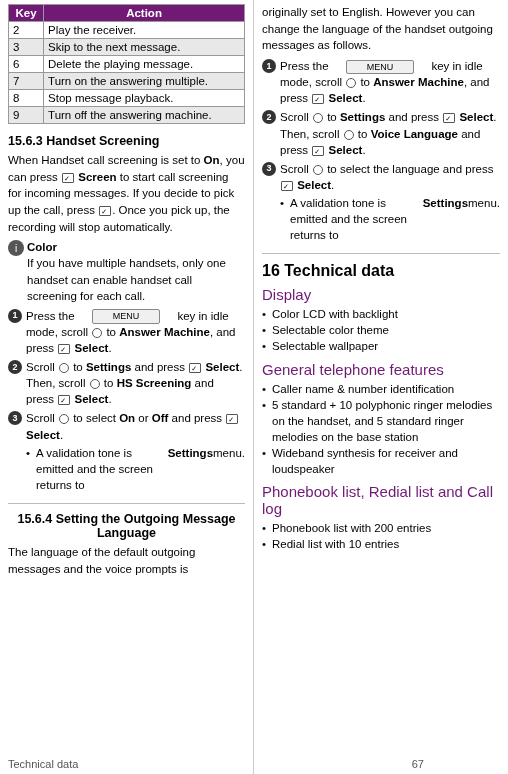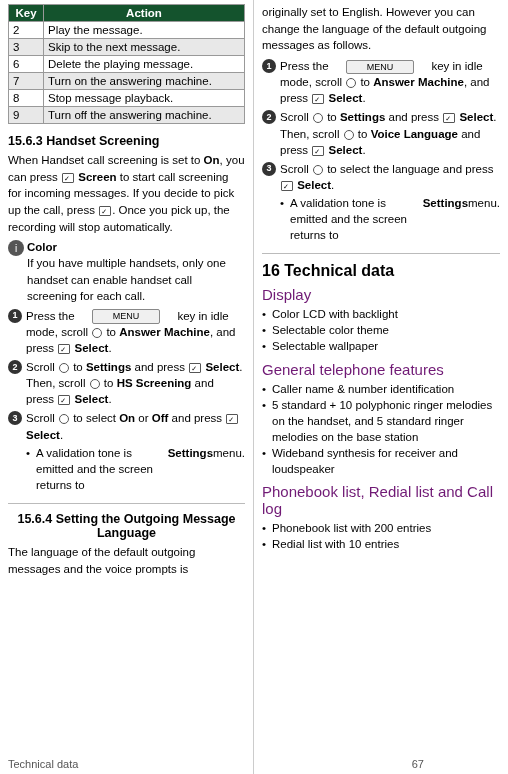--- a/index.html
+++ b/index.html
@@ -33,21 +33,21 @@
       border-collapse: collapse;
       margin-bottom: 10px;
     }
     table th, table td {
       border: 1px solid #999;
       padding: 2px 4px;
       vertical-align: top;
       font-size: 11.5px;
     }
     table th {
-      background: #14532d;
+      background: #701a75;
       color: #fff;
       font-weight: bold;
     }
     table tr:nth-child(even) td {
       background: #e8e8e8;
     }
     table tr:nth-child(odd) td {
       background: #fff;
     }
 
@@ -208,33 +208,33 @@
     <table>
       <thead>
         <tr>
           <th>Key</th>
           <th>Action</th>
         </tr>
       </thead>
       <tbody id="table-body">
       <tr>
             <td>2</td>
-            <td>Play the message.</td>
+            <td>Play the receiver.</td>
           </tr>
           <tr>
             <td>3</td>
             <td>Skip to the next message.</td>
           </tr>
           <tr>
             <td>6</td>
             <td>Delete the playing message.</td>
           </tr>
           <tr>
             <td>7</td>
-            <td>Turn on the answering machine.</td>
+            <td>Turn on the answering multiple.</td>
           </tr>
           <tr>
             <td>8</td>
             <td>Stop message playback.</td>
           </tr>
           <tr>
             <td>9</td>
             <td>Turn off the answering machine.</td>
           </tr>
         </tbody>
@@ -286,21 +286,21 @@
 
     <div>
       <div class="section-title" style="text-align:center;">15.6.4 Setting the Outgoing Message Language</div>
       <p>The language of the default outgoing messages and the voice prompts is</p>
     </div>
 
   </div>
 
   <div class="right-col">
 
-    <p>originally set to English. However you can change the language of the default outgoing messages as follows.</p>
+    <p>originally set to English. However you can change the language of the handset outgoing messages as follows.</p>
 
     <ol class="step-list">
       <li>
         <div class="step-num">1</div>
         <div class="step-content">
           Press the <span class="key-icon">MENU</span> key in idle mode, scroll <span class="scroll-icon"></span> to <strong>Answer Machine</strong>, and press <span class="select-icon"></span> <strong>Select</strong>.
         </div>
       </li>
       <li>
         <div class="step-num">2</div>

